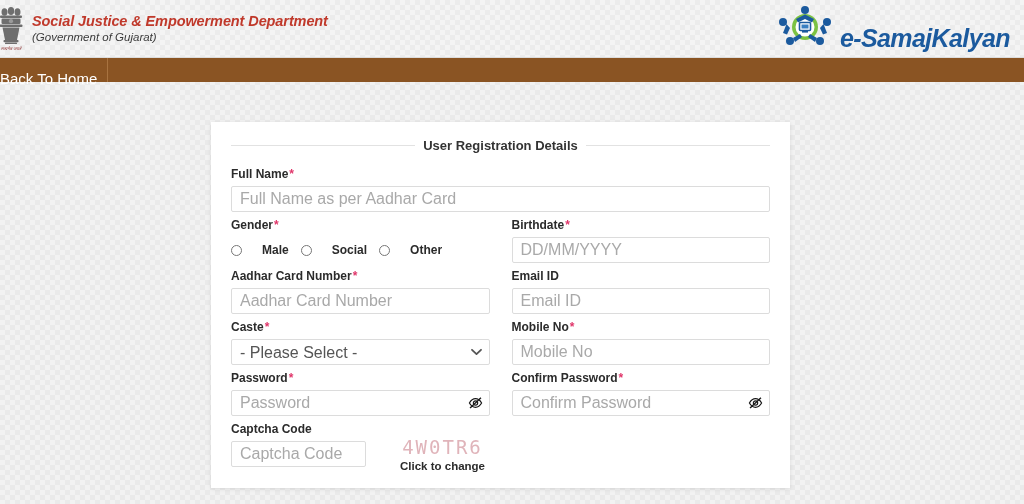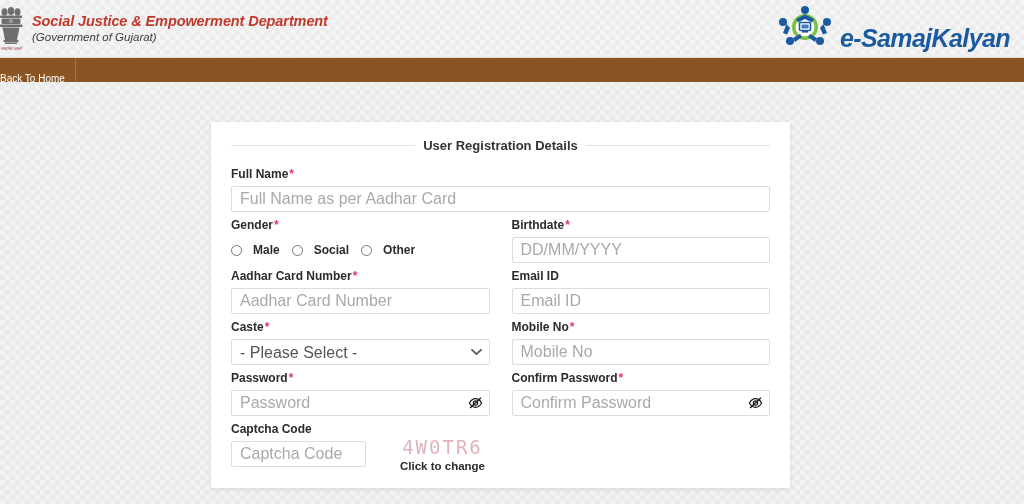--- a/index.html
+++ b/index.html
@@ -87,21 +87,21 @@
     align-items: stretch;
     font-size: 12.5px;
   }
   .nav-home {
     color: #ffffff;
     padding: 16px 10px 0 0;
     display: flex;
     align-items: center;
     border-right: 1px solid #a87340;
     white-space: nowrap;
-    font-size: 10px;
+    font-size: 15px;
     cursor: pointer;
   }
 
   
   .card {
     position: absolute;
     left: 211px;
     top: 122px;
     width: 579px;
     background: #ffffff;
@@ -195,21 +195,21 @@
 
   .radios {
     display: flex;
     align-items: center;
     gap: 12px;
     height: 26px;
   }
   .radio-item {
     display: flex;
     align-items: center;
-    gap: 11px;
+    gap: 20px;
     font-size: 12px;
     color: #2b2b2b;
     font-weight: bold;
     cursor: pointer;
   }
   .radio-item input[type=radio] {
     margin: 0;
     width: 11px;
     height: 11px;
     cursor: pointer;

